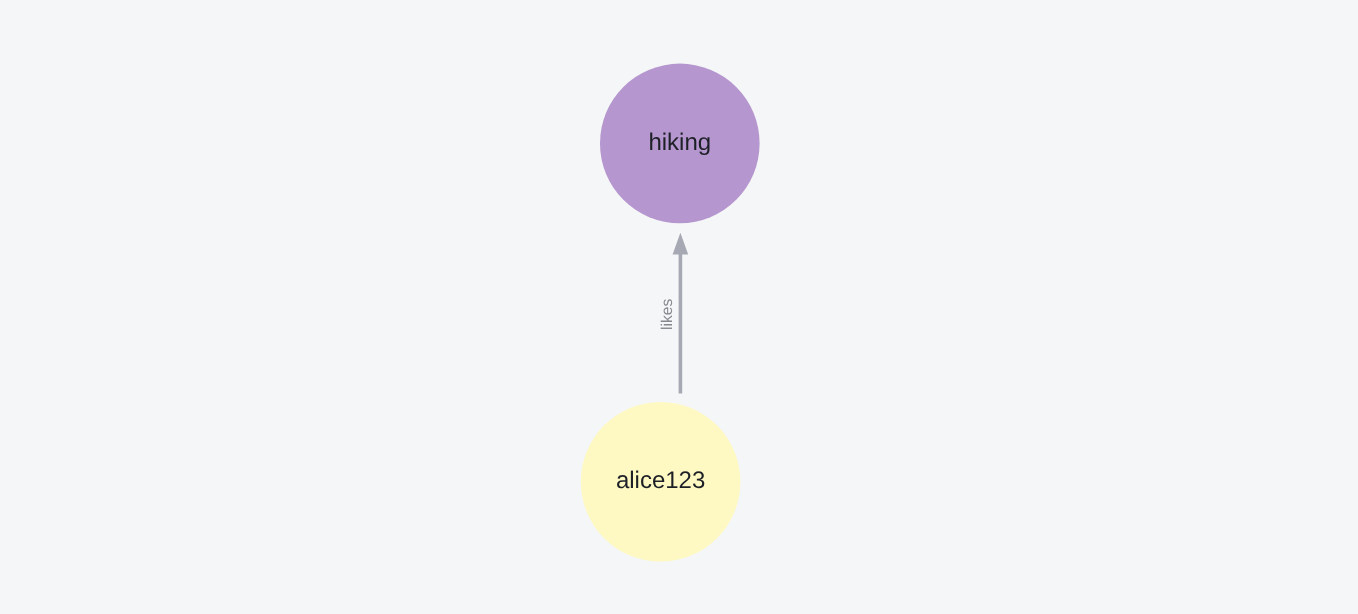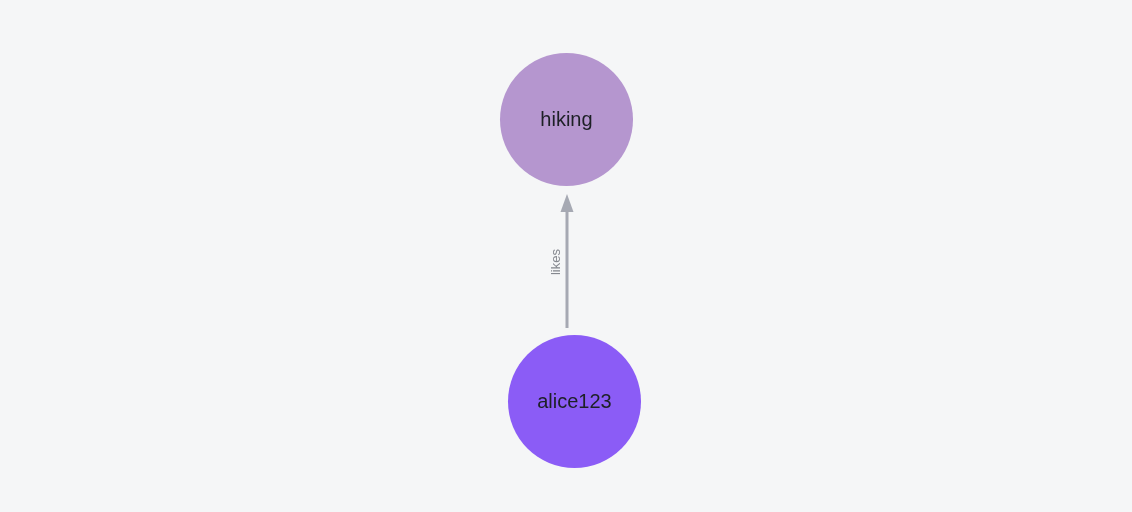--- a/index.html
+++ b/index.html
@@ -27,23 +27,23 @@
     user-select: none;
     cursor: pointer;
     text-align: center;
   }
   .node-hiking {
     left: 500px;
     top: 53px;
     background: #b596cf;
   }
   .node-alice {
-    left: 508px;
+    left: 484px;
     top: 335px;
-    background: #8b5cf6;
+    background: #fef9c3;
   }
   .edge-svg {
     position: absolute;
     left: 547px;
     top: 188px;
     width: 40px;
     height: 150px;
   }
   .edge-label {
     position: absolute;

